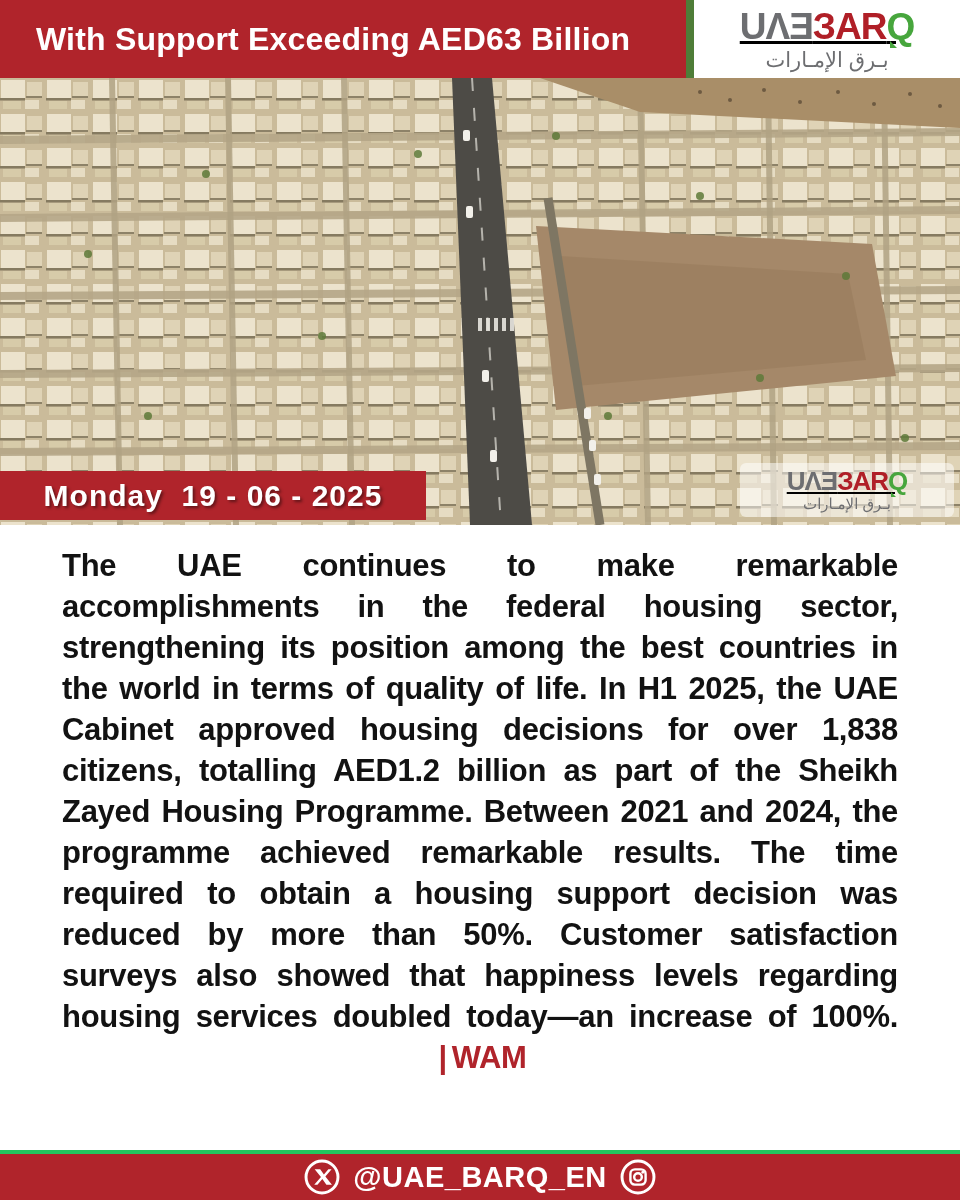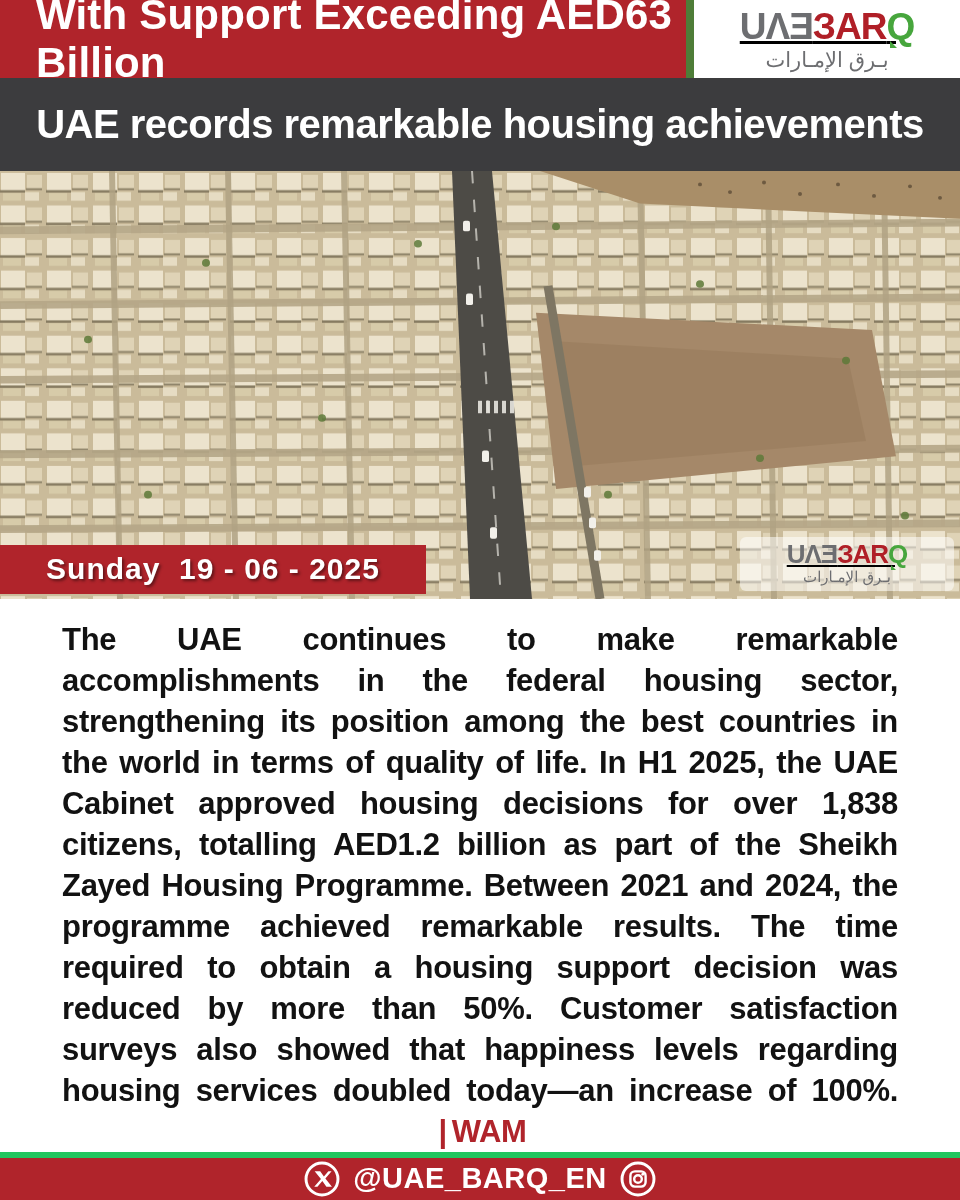--- a/index.html
+++ b/index.html
@@ -2,21 +2,21 @@
 <html style="--brand-red: #b0242b; --dark-bar: #3c3c3e; --accent-green: #4e7d38; --logo-gray: #6d6e71; --logo-red: #b01f27; --logo-green: #47a63d;"><head>
 <meta charset="utf-8">
 <style>
   * { margin:0; padding:0; box-sizing:border-box; }
   html,body { width:960px; height:1200px; }
   body { font-family:"Liberation Sans", sans-serif; background:#fff; }
   .page { width:960px; height:1200px; display:flex; flex-direction:column; overflow:hidden; background:#fff; }
 
   
   .header { height:78px; display:flex; background:var(--brand-red,#b0242b); }
-  .kicker { flex:1; color:#fff; font-size:42px; font-weight:700; display:flex; align-items:center; padding-left:36px; letter-spacing:.2px; }
+  .kicker { flex:1; color:#fff; font-size:32px; font-weight:700; display:flex; align-items:center; padding-left:36px; letter-spacing:.2px; }
   .stripe { width:8px; background:var(--accent-green,#4e7d38); }
   .logo-panel { width:266px; background:#fff; display:flex; flex-direction:column; align-items:center; justify-content:center; padding-top:2px; }
   .logo-latin { font-size:37px; font-weight:700; letter-spacing:-1px; line-height:1; white-space:nowrap;text-decoration:underline; }
   .lg { color:var(--logo-gray,#6d6e71); }
   .lr { color:var(--logo-red,#b01f27); }
   .lq { color:var(--logo-green,#47a63d); position:relative; }
   .lq::after { content:""; position:absolute; left:4px; bottom:-1px; width:0; height:0;
                border-left:7px solid var(--logo-green,#47a63d); border-top:7px solid transparent; }
   .logo-arabic { font-size:21px; color:var(--logo-gray,#6d6e71); font-weight:400; margin-top:3px; }
 
@@ -38,44 +38,41 @@
   .watermark .logo-arabic { font-size:15px; margin-top:1px; }
 
   
   .article { flex:1; background:#fff; padding:20px 62px 0; }
   .article p { font-size:31px; line-height:41px; font-weight:700; color:#121212;
                text-align:justify; text-align-last:center; letter-spacing:-.3px; }
   .source-sep { color:var(--brand-red,#b0242b); margin:0 5px; }
   .source { color:var(--brand-red,#b0242b);margin-top:28px; }
 
   
-  .footer { height:50px; background:var(--brand-red,#b0242b); border-top:6px solid #22c55e;
+  .footer { height:50px; background:var(--brand-red,#b0242b); border-top:4px solid #22c55e;
             display:flex; align-items:center; justify-content:center; gap:12px; }
   .footer-handle { color:#fff; font-size:29px; font-weight:700; letter-spacing:.5px; }
   .icon { width:38px; height:38px; display:block; }
 </style>
 </head>
 <body>
 
 <div class="page">
 
   <div class="header">
     <div class="kicker">
       <span>With Support Exceeding AED63 Billion</span>
     </div>
     <div class="stripe"></div>
     <div class="logo-panel">
       <div class="logo-latin"><span class="lg">UΛƎ</span><span class="lr">ЗAR</span><span class="lq">Q</span></div>
       <div class="logo-arabic" dir="rtl">بـرق الإمـارات</div>
     </div>
   </div>
 
-  <div class="title-bar">
-    <span>UAE records remarkable housing achievements</span>
-  </div>
 
   <div class="photo">
     <svg class="photo-img" viewBox="0 0 960 447" preserveAspectRatio="none" aria-hidden="true">
       <defs>
         <pattern id="villas" width="46" height="34" patternUnits="userSpaceOnUse">
           <rect width="46" height="34" fill="#cabb9a"></rect>
           <rect x="1" y="2" width="24" height="19" fill="#ece3cd"></rect>
           <rect x="27" y="4" width="15" height="15" fill="#dfd3b6"></rect>
           <rect x="3" y="23" width="18" height="8" fill="#d7cba9"></rect>
           <rect x="25" y="22" width="14" height="9" fill="#e6dcc3"></rect>
@@ -149,21 +146,21 @@
         <circle cx="700" cy="118" r="4"></circle>
           <circle cx="846" cy="198" r="4"></circle>
           <circle cx="238" cy="418" r="4"></circle>
         <circle cx="556" cy="58" r="4"></circle>
           <circle cx="760" cy="300" r="4"></circle>
           <circle cx="905" cy="360" r="4"></circle>
       </g>
     </svg>
 
     <div class="date-banner">
-      <span>Sunday  19 - 06 - 2025</span>
+      <span>Monday  19 - 06 - 2025</span>
     </div>
 
     <div class="watermark">
       <div class="logo-latin"><span class="lg">UΛƎ</span><span class="lr">ЗAR</span><span class="lq">Q</span></div>
       <div class="logo-arabic" dir="rtl">بـرق الإمـارات</div>
     </div>
   </div>
 
   <div class="article">
     <p><span>The UAE continues to make remarkable accomplishments in the federal housing sector, strengthening its position among the best countries in the world in terms of quality of life. In H1 2025, the UAE Cabinet approved housing decisions for over 1,838 citizens, totalling AED1.2 billion as part of the Sheikh Zayed Housing Programme. Between 2021 and 2024, the programme achieved remarkable results. The time required to obtain a housing support decision was reduced by more than 50%. Customer satisfaction surveys also showed that happiness levels regarding housing services doubled today—an increase of 100%.</span> <span class="source-sep">|</span><span class="source">WAM</span></p>

